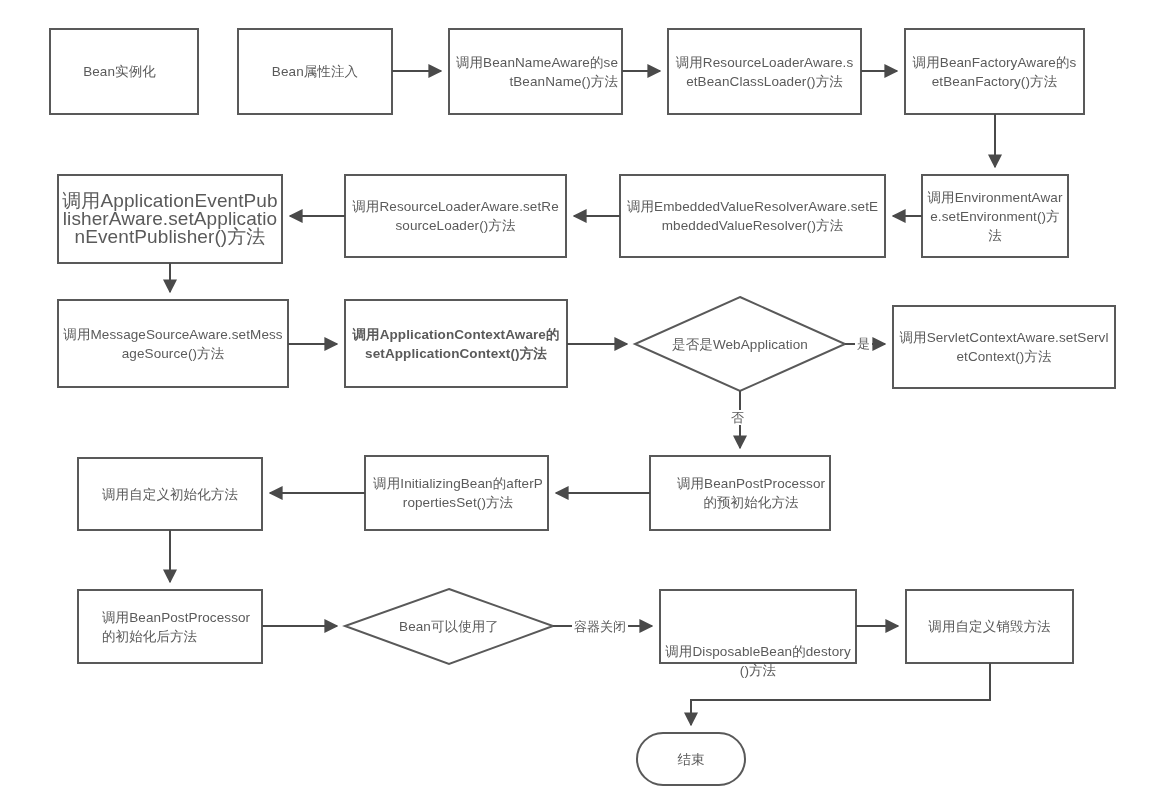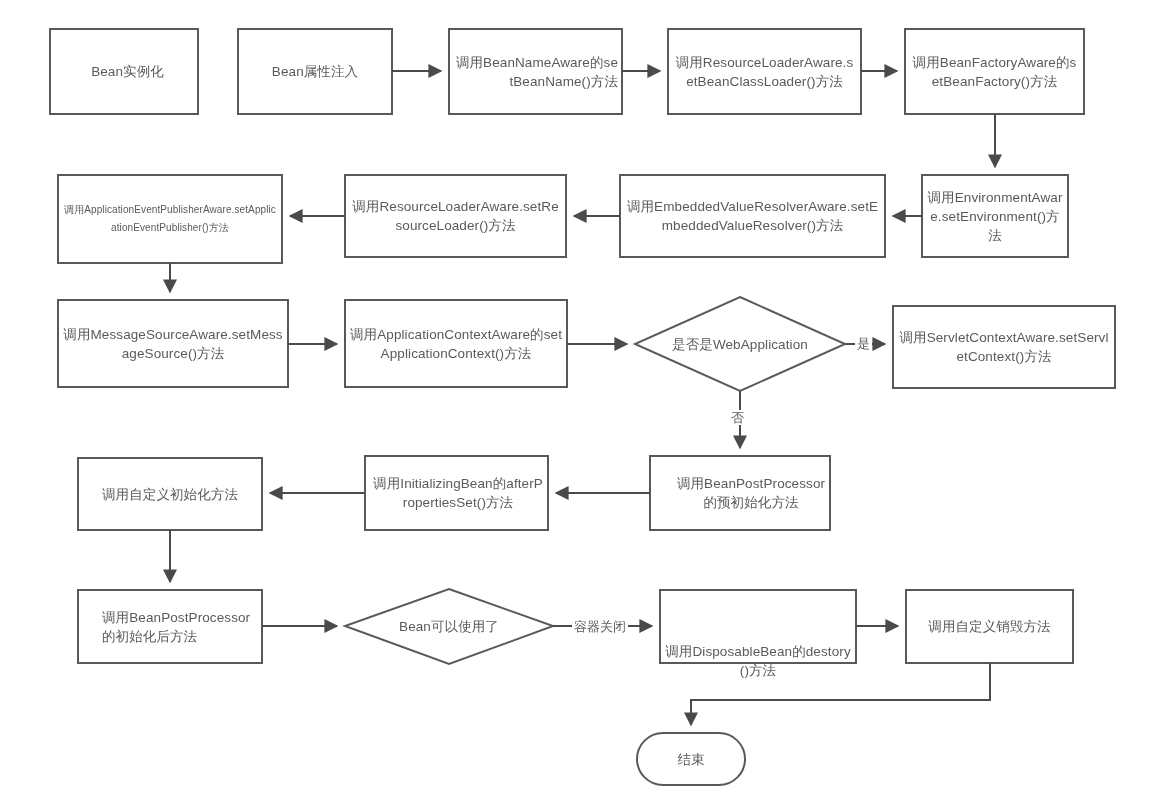--- a/index.html
+++ b/index.html
@@ -51,21 +51,21 @@
     color: #5a5a5a;
     font-size: 13.5px;
     line-height: 19px;
     letter-spacing: 0.1px;
     pointer-events: none;
     word-break: break-all;
     padding: 0 4px;
     box-sizing: border-box;
   }
   .node-label.small {
-    font-size: 10px;
+    font-size: 19px;
     line-height: 18px;
   }
   .edge-label {
     position: absolute;
     color: #5a5a5a;
     font-size: 13px;
     line-height: 15px;
     white-space: nowrap;
     background: #ffffff;
     padding: 0 2px;
@@ -125,33 +125,33 @@
     <path class="edge" d="M 740 391 L 740 448" marker-end="url(#arrow)"></path>
     <path class="edge" d="M 650 493 L 556 493" marker-end="url(#arrow)"></path>
     <path class="edge" d="M 365 493 L 270 493" marker-end="url(#arrow)"></path>
     <path class="edge" d="M 170 530 L 170 582" marker-end="url(#arrow)"></path>
     <path class="edge" d="M 262 626 L 337 626" marker-end="url(#arrow)"></path>
     <path class="edge" d="M 553 626 L 652 626" marker-end="url(#arrow)"></path>
     <path class="edge" d="M 856 626 L 898 626" marker-end="url(#arrow)"></path>
     <path class="edge" d="M 990 663 L 990 700 L 691 700 L 691 725" marker-end="url(#arrow)"></path>
   </svg>
 
-  <div class="node-label" style="left:58px;  top:29px;  width:139px; height:85px;">Bean实例化</div>
+  <div class="node-label" style="left:50px;  top:29px;  width:139px; height:85px;">Bean实例化</div>
   <div class="node-label" style="left:238px; top:29px;  width:154px; height:85px;">Bean属性注入</div>
   <div class="node-label" style="left:449px; top:29px;  width:173px; height:85px;text-align:right;">调用BeanNameAware的setBeanName()方法</div>
   <div class="node-label" style="left:668px; top:29px;  width:193px; height:85px;">调用ResourceLoaderAware.setBeanClassLoader()方法</div>
   <div class="node-label" style="left:905px; top:29px;  width:179px; height:85px;">调用BeanFactoryAware的setBeanFactory()方法</div>
 
   <div class="node-label" style="left:922px; top:175px; width:146px; height:82px;">调用EnvironmentAware.setEnvironment()方法</div>
   <div class="node-label" style="left:620px; top:175px; width:265px; height:82px;">调用EmbeddedValueResolverAware.setEmbeddedValueResolver()方法</div>
   <div class="node-label" style="left:345px; top:175px; width:221px; height:82px;">调用ResourceLoaderAware.setResourceLoader()方法</div>
   <div class="node-label small" style="left:58px; top:175px; width:224px; height:88px;">调用ApplicationEventPublisherAware.setApplicationEventPublisher()方法</div>
 
   <div class="node-label" style="left:58px;  top:300px; width:230px; height:87px;">调用MessageSourceAware.setMessageSource()方法</div>
-  <div class="node-label" style="left:345px; top:300px; width:222px; height:87px;">调用ApplicationContextAware的setApplicationContext()方法</div>
+  <div class="node-label" style="left:345px; top:300px; width:222px; height:87px;font-weight:bold;">调用ApplicationContextAware的setApplicationContext()方法</div>
   <div class="node-label" style="left:635px; top:322px; width:210px; height:44px;">是否是WebApplication</div>
   <div class="node-label" style="left:893px; top:306px; width:222px; height:82px;">调用ServletContextAware.setServletContext()方法</div>
 
   <div class="node-label" style="left:650px; top:456px; width:180px; height:74px;padding-left:26px;">调用BeanPostProcessor的预初始化方法</div>
   <div class="node-label" style="left:365px; top:456px; width:183px; height:74px;padding-left:7px;">调用InitializingBean的afterPropertiesSet()方法</div>
   <div class="node-label" style="left:78px;  top:458px; width:184px; height:72px;">调用自定义初始化方法</div>
 
   <div class="node-label" style="left:78px;  top:590px; width:184px; height:73px; justify-content:flex-start; padding-left:24px; text-align:left;">调用BeanPostProcessor的初始化后方法</div>
   <div class="node-label" style="left:349px; top:605px; width:200px; height:42px;">Bean可以使用了</div>
   <div class="node-label" style="left:660px; top:624px; width:196px; height:73px;">调用DisposableBean的destory()方法</div>

